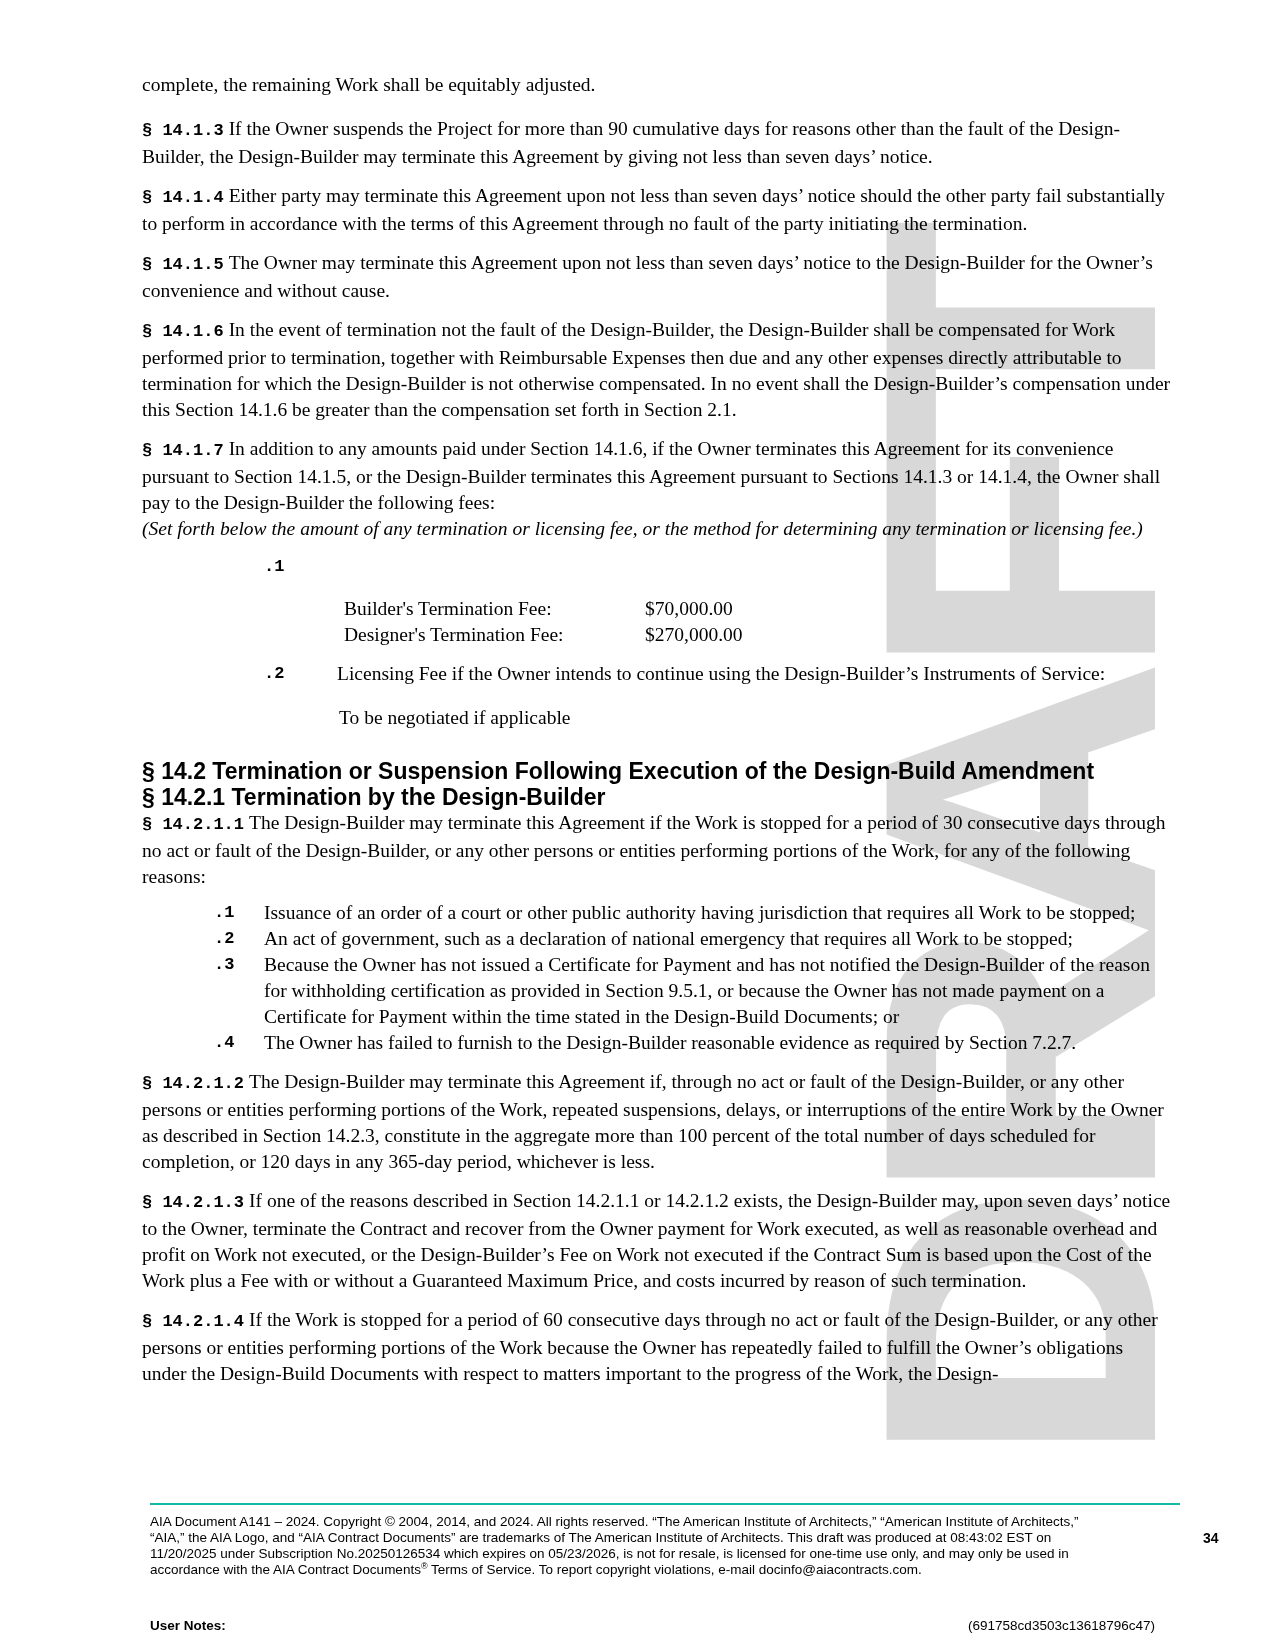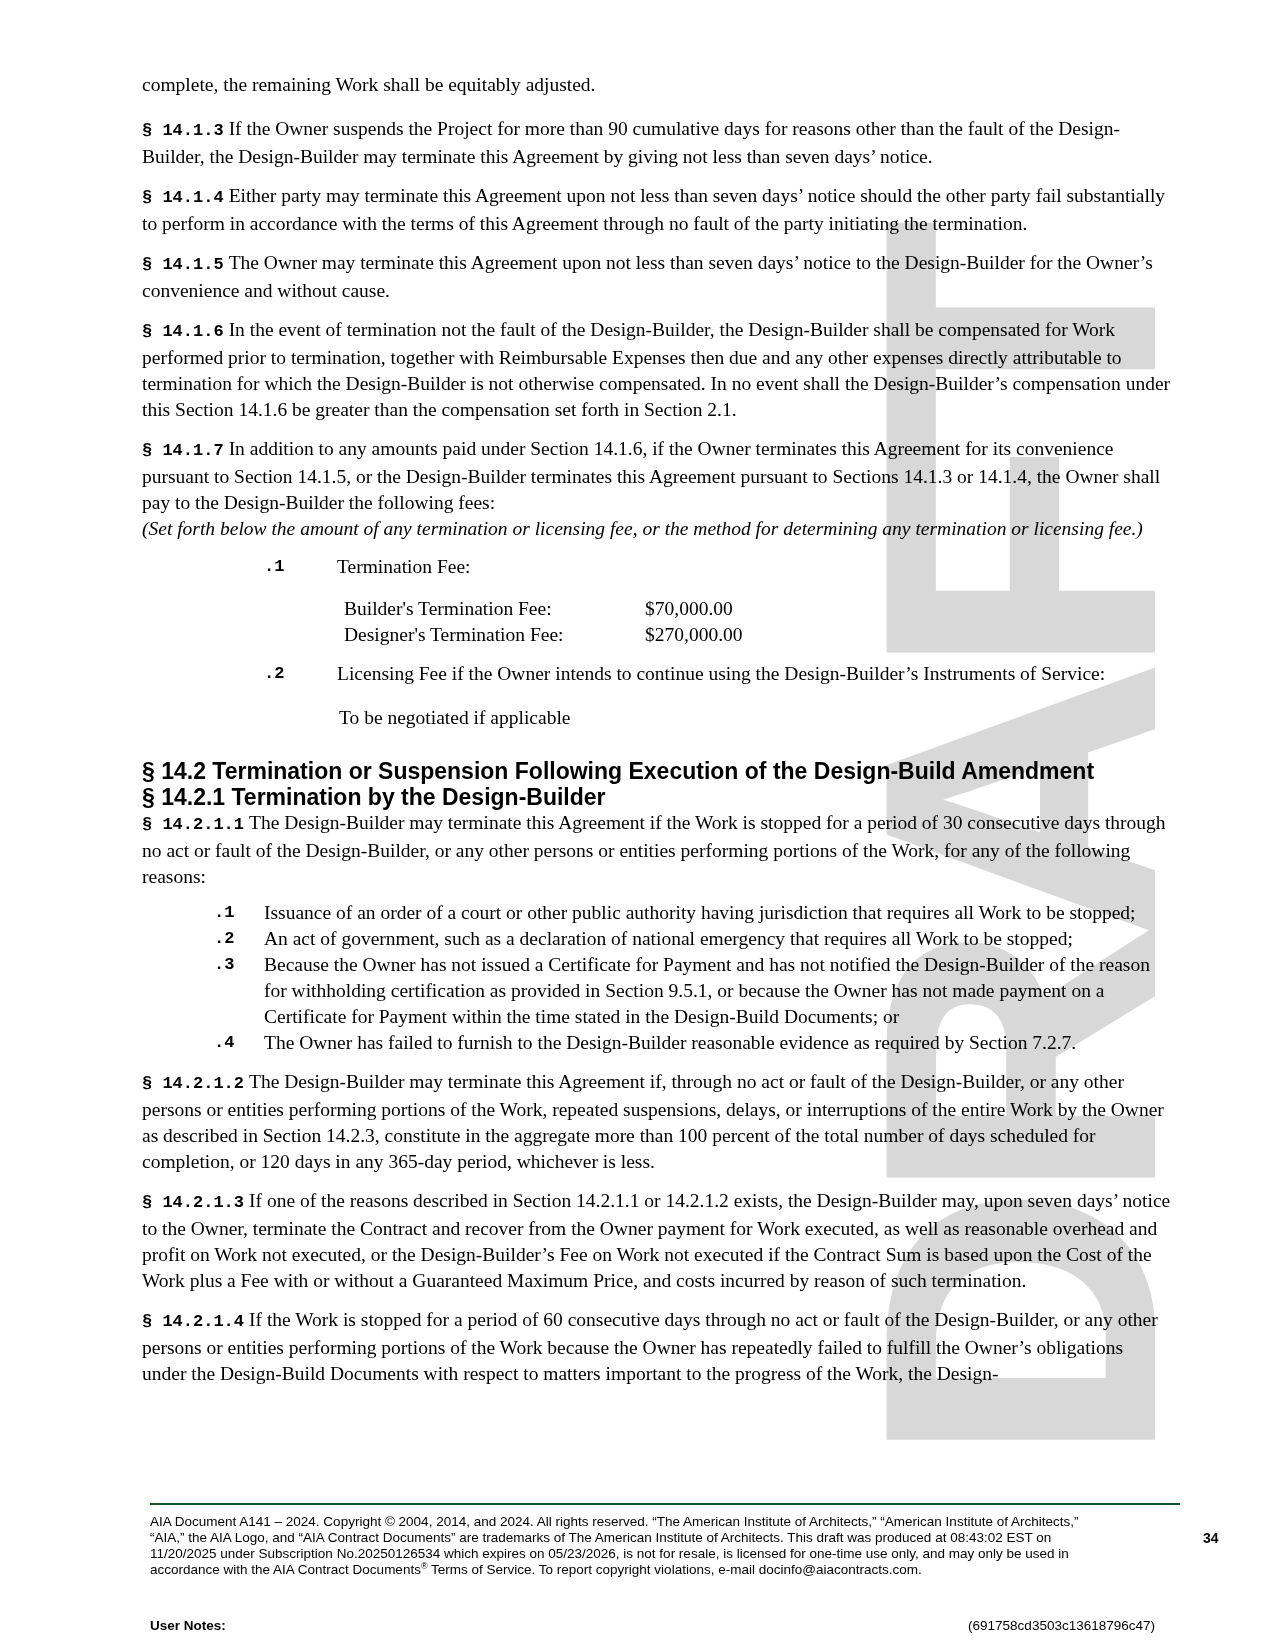--- a/index.html
+++ b/index.html
@@ -57,21 +57,21 @@
   .fee-label { display: inline-block; width: 301px; }
   .negotiated { margin: 0 0 27px 197px; }
   .itemB { display: flex; margin: 0; }
   .itemB .inum { flex: 0 0 50px; margin-left: 72px; }
   .itemB .itext { flex: 1; }
   .reasons { margin: 0 0 13px 0; }
   .footer {
     position: absolute;
     left: 150px; top: 1503px;
     width: 1030px;
-    border-top: 2px solid #14532d;
+    border-top: 2px solid #14b8a6;
     padding-top: 9px;
     font-family: "Liberation Sans", sans-serif;
     font-size: 13.5px;
     line-height: 16px;
     z-index: 1;
   }
   .footer sup { font-size: 9px; line-height: 0; }
   .usernotes-row { display: flex; justify-content: space-between; padding-right: 25px; margin-top: 40px; }
   .usernotes-label { font-weight: bold; }
   .pagenum {
@@ -98,21 +98,20 @@
 
   <p class="para"><span class="secnum">§ 14.1.5</span><span>The Owner may terminate this Agreement upon not less than seven days’ notice to the Design-Builder for the Owner’s convenience and without cause.</span></p>
 
   <p class="para"><span class="secnum">§ 14.1.6</span><span>In the event of termination not the fault of the Design-Builder, the Design-Builder shall be compensated for Work performed prior to termination, together with Reimbursable Expenses then due and any other expenses directly attributable to termination for which the Design-Builder is not otherwise compensated. In no event shall the Design-Builder’s compensation under this Section 14.1.6 be greater than the compensation set forth in Section 2.1.</span></p>
 
   <p class="para" style="margin-bottom:0"><span class="secnum">§ 14.1.7</span><span>In addition to any amounts paid under Section 14.1.6, if the Owner terminates this Agreement for its convenience pursuant to Section 14.1.5, or the Design-Builder terminates this Agreement pursuant to Sections 14.1.3 or 14.1.4, the Owner shall pay to the Design-Builder the following fees:</span></p>
   <div class="note">(Set forth below the amount of any termination or licensing fee, or the method for determining any termination or licensing fee.)</div>
 
   <div class="itemA">
     <span class="inum">.1</span>
-    <span class="itext">Termination Fee:</span>
   </div>
 
   <div class="fees">
     <div class="fee-line"><span class="fee-label">Builder's Termination Fee:</span><span>$70,000.00</span></div>
     <div class="fee-line"><span class="fee-label">Designer's Termination Fee:</span><span>$270,000.00</span></div>
   </div>
 
   <div class="itemA gap-lg2">
     <span class="inum">.2</span>
     <span class="itext">Licensing Fee if the Owner intends to continue using the Design-Builder’s Instruments of Service:</span>

